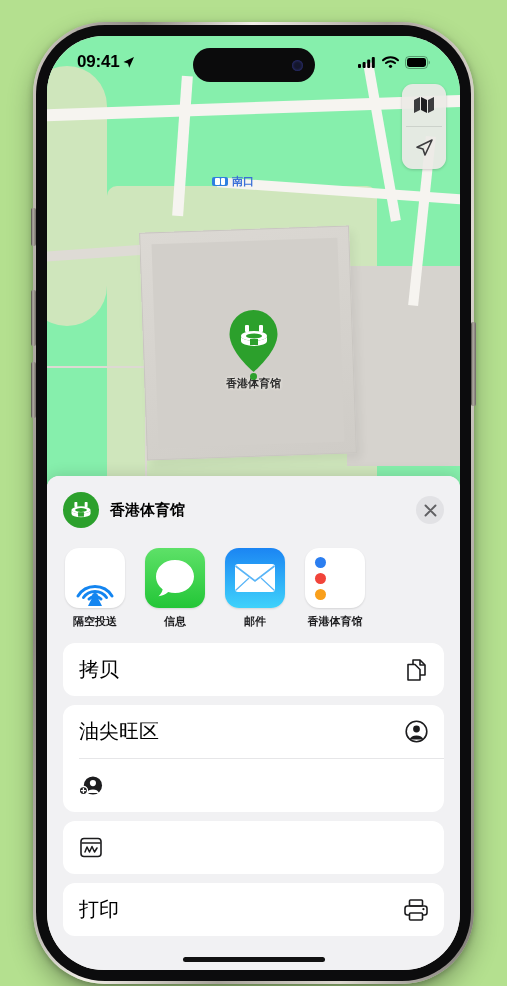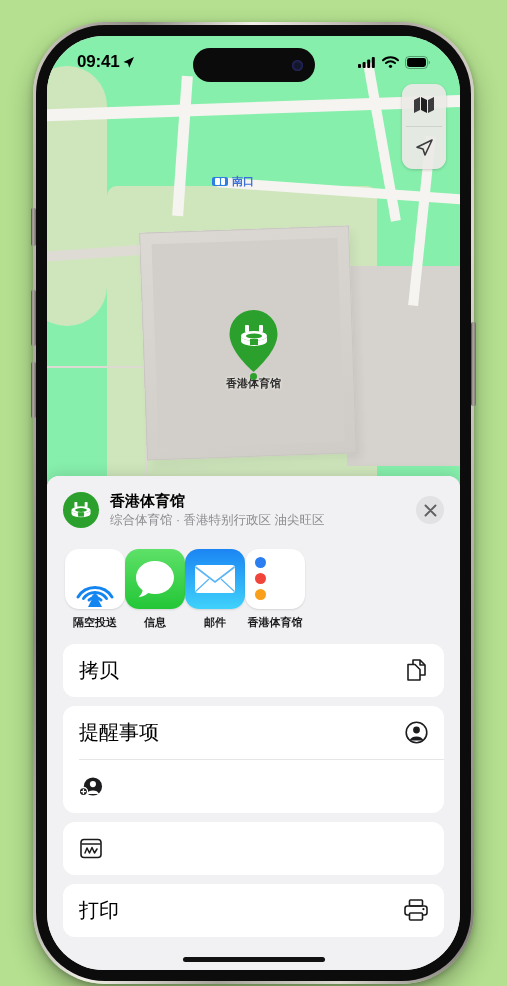--- a/index.html
+++ b/index.html
@@ -142,21 +142,21 @@
   .place-text{ flex:1; min-width:0; }
   .place-title{ font-size:15px; font-weight:700; color:#000; line-height:1.25; }
   .place-sub{ font-size:12.5px; color:#8b8b90; line-height:1.35; margin-top:1px; white-space:nowrap; }
   .close-btn{
     width:28px; height:28px; border-radius:50%; background:#e2e2e5;
     display:flex; align-items:center; justify-content:center; flex:0 0 auto;
   }
 
   
   .app-row{
-    display:flex; padding:6px 18px 10px 18px;
+    display:flex; gap:20px; padding:6px 18px 10px 18px;
     align-items:flex-start;
   }
   .app-item{ width:60px; flex:0 0 auto; text-align:center; position:relative; }
   .app-icon{
     width:60px; height:60px; border-radius:14px; overflow:hidden;
     position:relative; box-shadow:0 1px 2px rgba(0,0,0,.12);
   }
   .app-label{ font-size:11px; color:#1c1c1e; margin-top:6px; font-weight:600; white-space:nowrap; }
 
   .icon-airdrop{ background:#fff; display:flex; align-items:flex-end; justify-content:center; }
@@ -304,21 +304,20 @@
             <rect x="6" y="1" width="4" height="7" rx="1" fill="#fff"></rect>
             <rect x="20" y="1" width="4" height="7" rx="1" fill="#fff"></rect>
             <ellipse cx="15" cy="12" rx="13" ry="5" fill="#fff"></ellipse>
             <ellipse cx="15" cy="12" rx="8" ry="2.6" fill="#2ca02c"></ellipse>
             <path d="M2 12 v5 a13 5 0 0 0 26 0 v-5 a13 5 0 0 1 -26 0z" fill="#fff"></path>
             <rect x="11" y="15" width="8" height="6" fill="#2ca02c"></rect>
           </svg>
         </div>
         <div class="place-text">
           <div class="place-title">香港体育馆</div>
-          <div class="place-sub">综合体育馆 · 香港特别行政区 油尖旺区</div>
         </div>
         <div class="close-btn">
           <svg width="13" height="13" viewBox="0 0 13 13">
             <path d="M1.5 1.5 L11.5 11.5 M11.5 1.5 L1.5 11.5" stroke="#606063" stroke-width="1.9" stroke-linecap="round"></path>
           </svg>
         </div>
       </div>
 
       <div class="app-row">
 
@@ -378,21 +377,21 @@
                 <path d="M7 1 h7 l5 5 v10 h-12 z" fill="none" stroke="#1c1c1e" stroke-width="1.6" stroke-linejoin="round"></path>
                 <path d="M14 1 v5 h5" fill="none" stroke="#1c1c1e" stroke-width="1.6" stroke-linejoin="round"></path>
                 <path d="M2 5.5 h7 l5 5 v10.5 h-12 z" fill="#fff" stroke="#1c1c1e" stroke-width="1.6" stroke-linejoin="round"></path>
               </svg>
             </span>
           </div>
         </div>
 
         <div class="action-group">
           <div class="action-row">
-            <span class="action-label">提醒事项</span>
+            <span class="action-label">油尖旺区</span>
             <span class="action-icon">
               <svg width="23" height="23" viewBox="0 0 23 23">
                 <circle cx="11.5" cy="11.5" r="10.3" fill="none" stroke="#1c1c1e" stroke-width="1.6"></circle>
                 <circle cx="11.5" cy="9" r="3.4" fill="#1c1c1e"></circle>
                 <path d="M4.6 19.6 a7.2 5.6 0 0 1 13.8 0" fill="#1c1c1e"></path>
               </svg>
             </span>
           </div>
           <div class="action-sep"></div>
           <div class="action-row">

